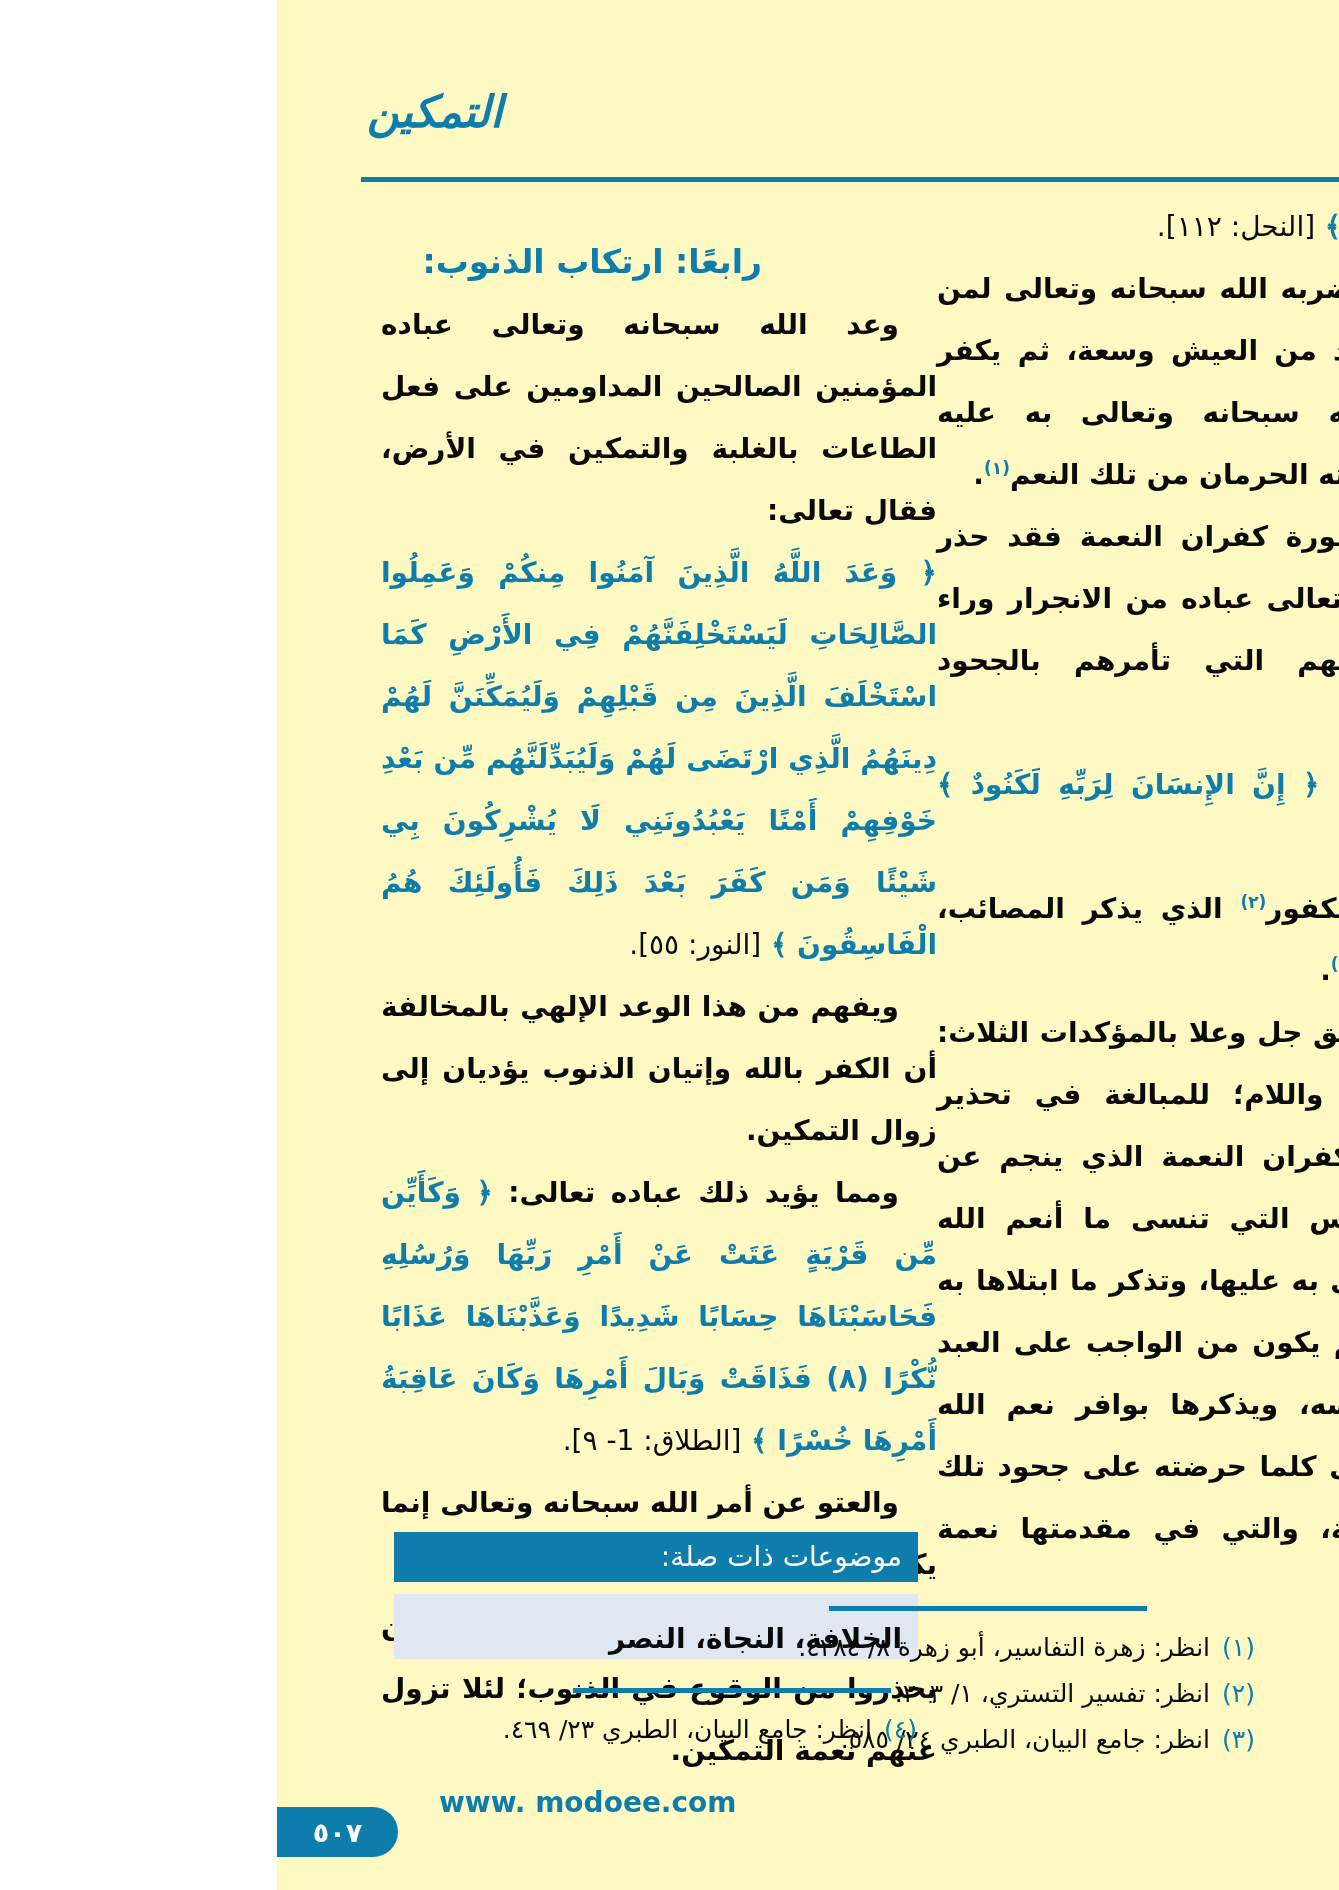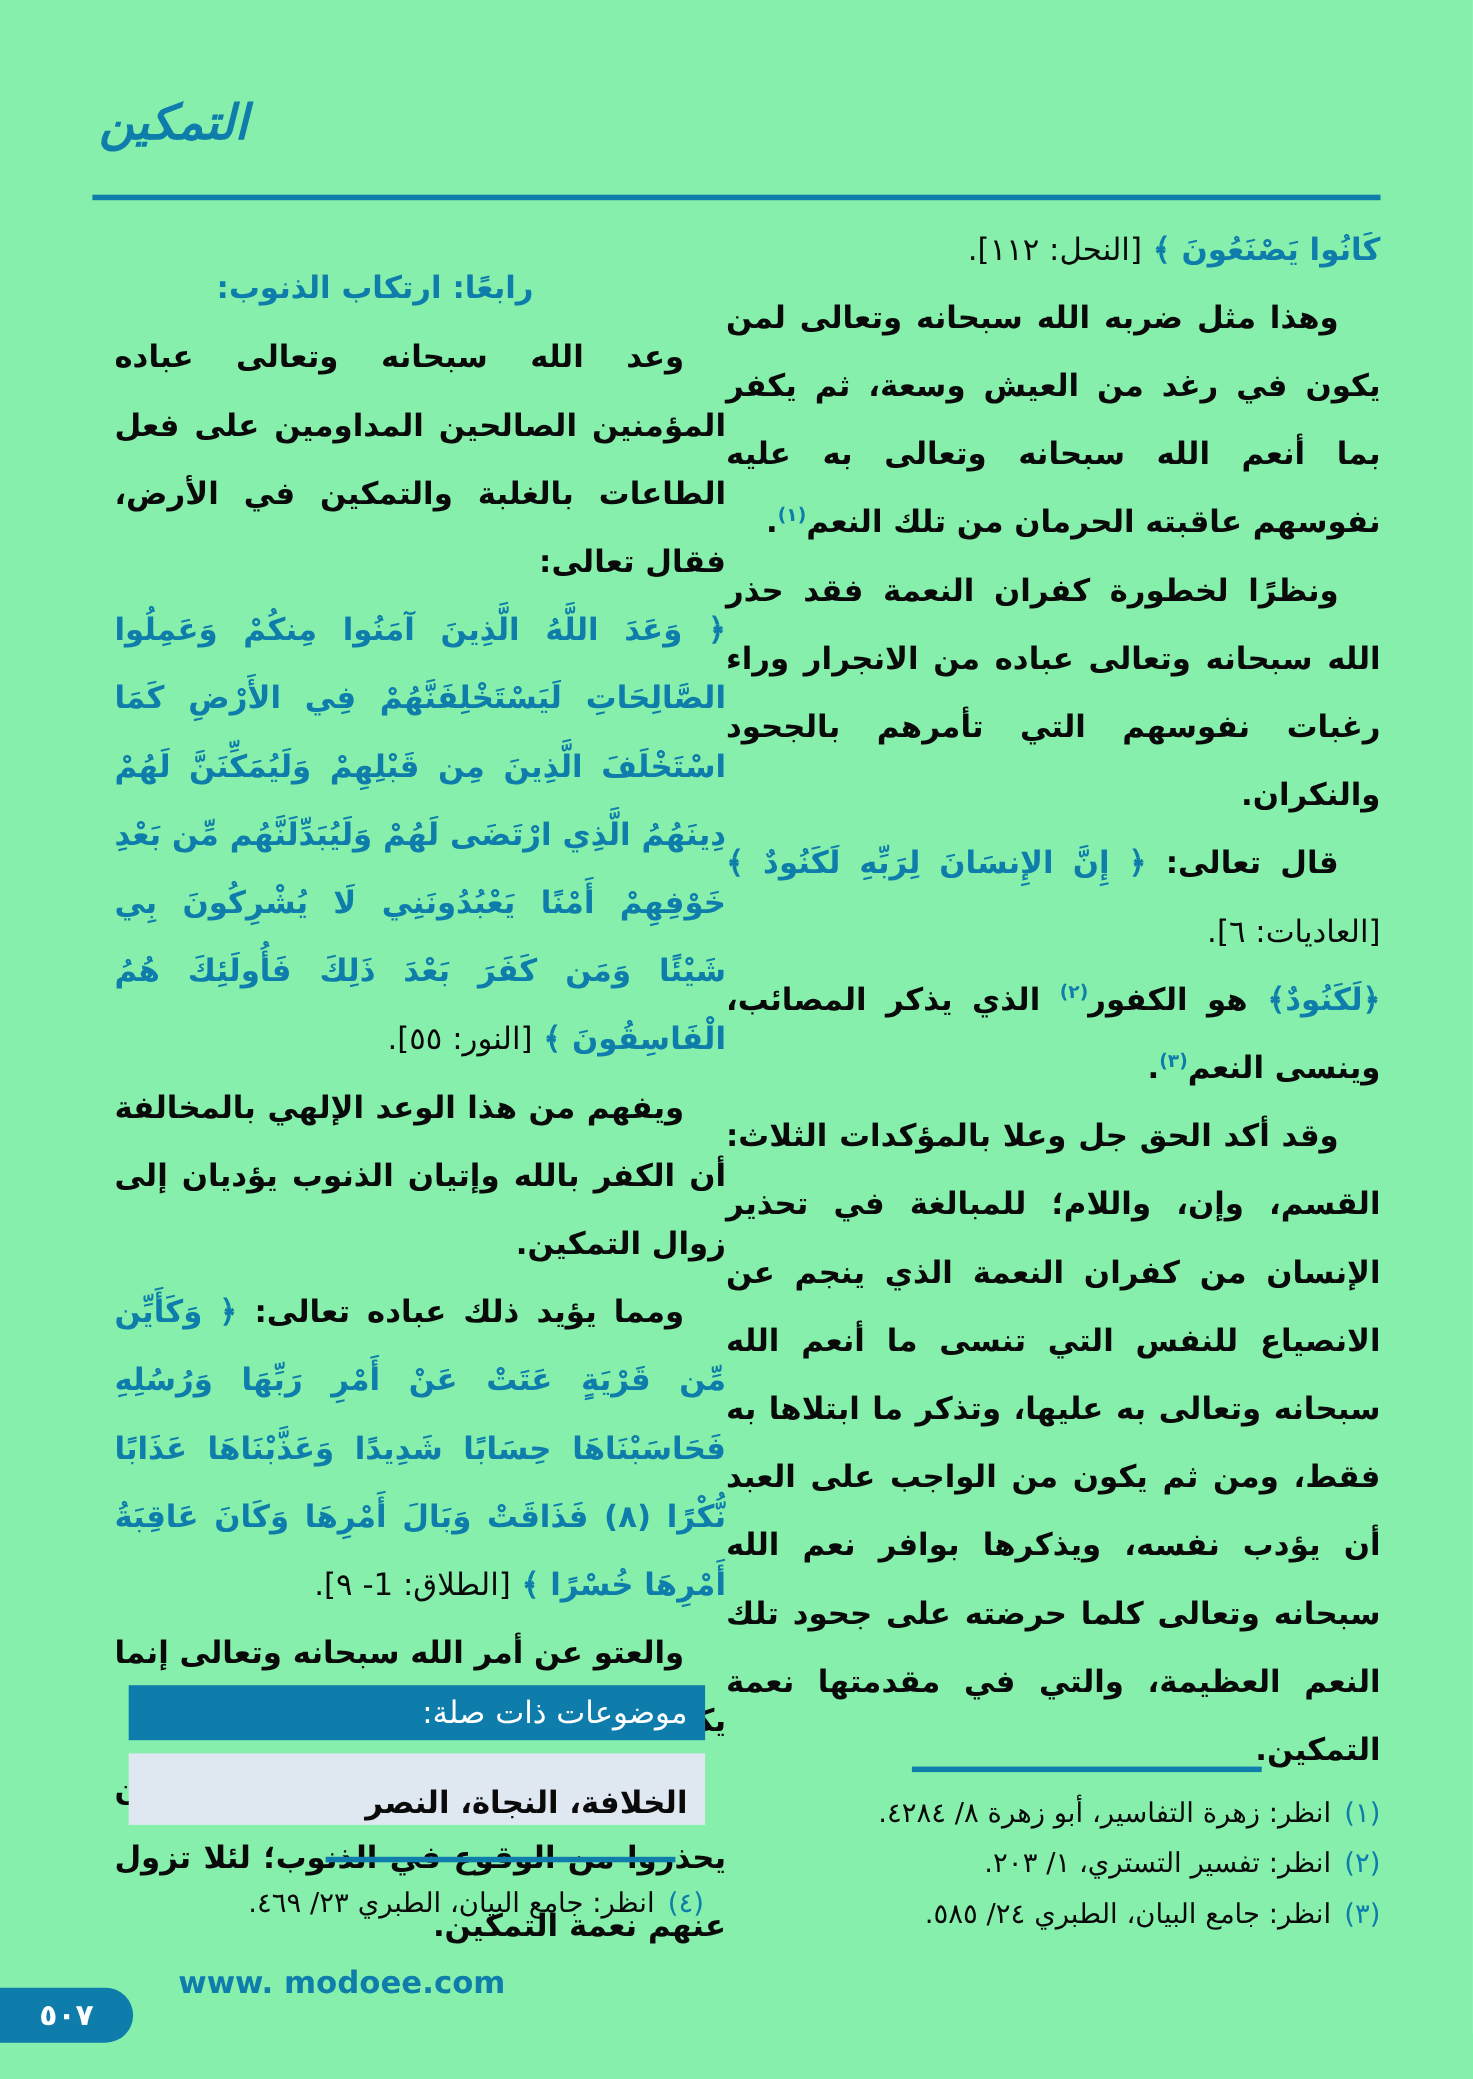--- a/index.html
+++ b/index.html
@@ -4,22 +4,22 @@
 <style>
   :root{
     --accent:#0e7dab;
     --ink:#0a0a0a;
     --row-bg:#dfe7f1;
   }
   *{box-sizing:border-box;}
   html,body{margin:0;padding:0;background:#ffffff;}
   .page{
     position:relative;
-    width:1339px;height:1890px;
-    background:#86efac;
+    width:1062px;height:1890px;
+    background:#fef9c3;
     overflow:hidden;
     direction:rtl;
     font-family:"DejaVu Sans",sans-serif;
     color:var(--ink);
   }
   
   .page-title{
     position:absolute;top:86px;left:90px;
     color:var(--accent);
     font-size:44px;font-weight:bold;font-style:italic;
@@ -48,21 +48,21 @@
   .quran{color:var(--accent);}
   .ref{color:var(--ink);font-weight:normal;}
   sup.fnm{
     color:var(--accent);
     font-size:17px;font-weight:bold;
     line-height:0;vertical-align:super;
   }
   .heading{
     margin:0;
     color:var(--accent);
-    font-size:28px;font-weight:bold;line-height:64px;
+    font-size:33px;font-weight:bold;line-height:64px;
     padding-right:175px;
     white-space:nowrap;
   }
   
   .related{
     position:absolute;top:1532px;left:117px;width:524px;
     direction:rtl;
   }
   .related-header{
     background:var(--accent);color:#ffffff;

